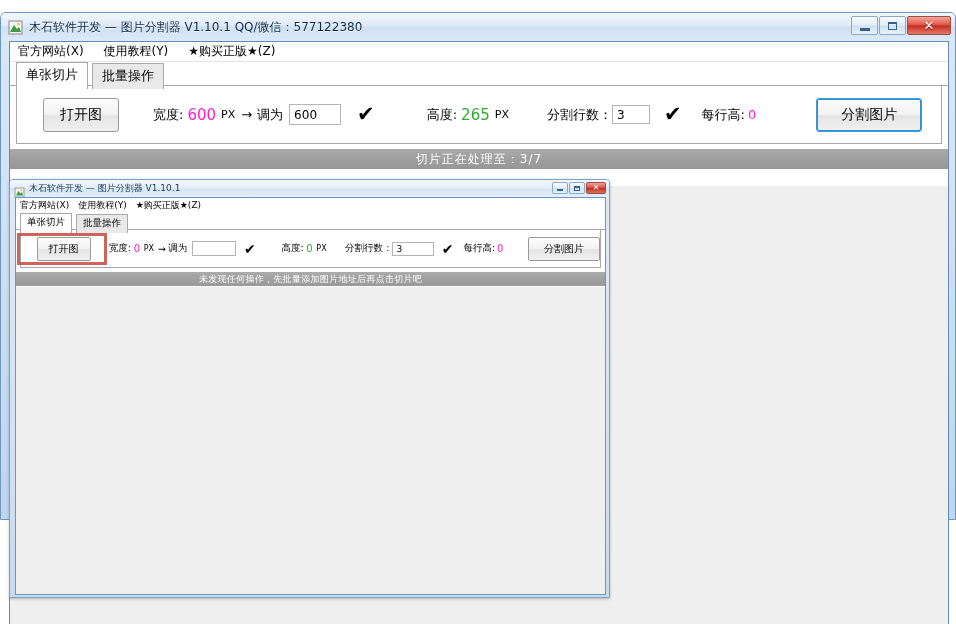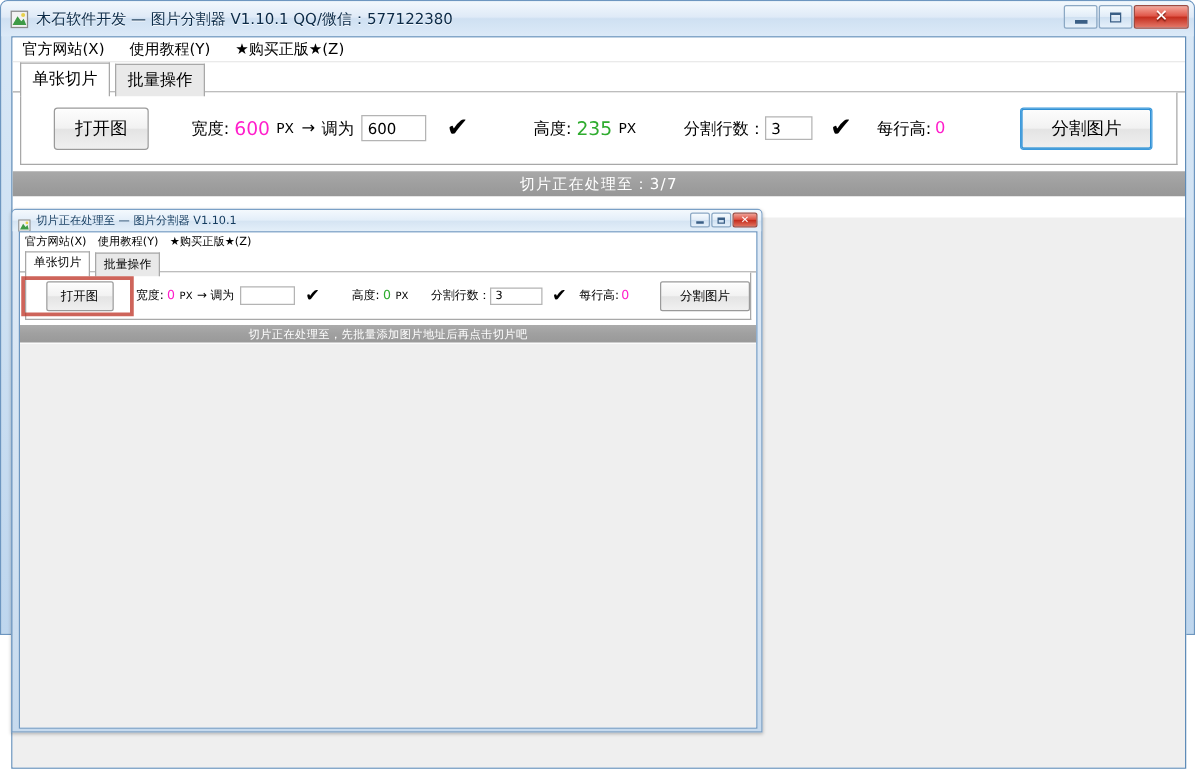--- a/index.html
+++ b/index.html
@@ -6,21 +6,21 @@
     margin: 0; padding: 0;
     width: 956px; height: 624px;
     overflow: hidden;
     background: #ffffff;
     font-family: "DejaVu Sans", "Liberation Sans", sans-serif;
   }
 
   
   #outer-window {
     position: absolute;
-    left: 0; top: 0;
+    left: 0; top: 12px;
     width: 956px; height: 508px;
     box-sizing: border-box;
     background: linear-gradient(to bottom, #d9e8f7 0%, #cde0f2 50%, #bed6ee 100%);
     border: 1px solid #6d96c0;
     border-radius: 6px 6px 0 0;
   }
 
   .titlebar {
     position: absolute;
     left: 0; top: 0;
@@ -432,21 +432,21 @@
       <span style="width:5px;"></span>
       <span class="fieldlabel">调为</span>
       <span style="width:6px;"></span>
       <input class="txtbox" style="width: 52px; height: 21px;" value="600">
       <span style="width:16px;"></span>
       <span class="check">✔</span>
 
       <div style="width:52px;"></div>
       <span class="fieldlabel">高度:</span>
       <span style="width:4px;"></span>
-      <span class="val-green">235</span>
+      <span class="val-green">265</span>
       <span style="width:5px;"></span>
       <span class="px-label">PX</span>
 
       <div style="width:38px;"></div>
       <span class="fieldlabel">分割行数：</span>
       <input class="txtbox" style="width: 38px; height: 19px;" value="3">
       <span style="width:14px;"></span>
       <span class="check">✔</span>
 
       <div style="width:20px;"></div>
@@ -467,21 +467,21 @@
   <div id="inner-window">
 
     <div class="inner-titlebar">
       <span class="inner-title-icon">
         <svg width="11" height="11" viewBox="0 0 11 11">
           <rect x="1" y="1" width="9" height="9" fill="#f2f2f2" stroke="#8a8a8a" stroke-width="0.8"></rect>
           <path d="M2 8.5 L4.5 4 L6.5 6.5 L8 5 L9 8.5 Z" fill="#3f9b46"></path>
           <circle cx="7.5" cy="3.3" r="1.1" fill="#e8d14a"></circle>
         </svg>
       </span>
-      <span class="inner-title-text">切片正在处理至 — 图片分割器 V1.10.1</span>
+      <span class="inner-title-text">木石软件开发 — 图片分割器 V1.10.1</span>
 
       <div class="inner-win-btns">
         <div class="iwbtn">
           <span class="ig-min"></span>
         </div>
         <div class="iwbtn">
           <span class="ig-res"></span>
         </div>
         <div class="iwbtn close">
           <span class="ig-close">✕</span>
@@ -536,21 +536,21 @@
 
         <div style="width:11px;"></div>
         <span class="ifieldlabel">每行高:</span>
         <span style="width:2px;"></span>
         <span class="ival-magenta">0</span>
 
         <div style="width:27px;"></div>
         <button class="ibtn3d" style="padding:4px 15px;">分割图片</button>
       </div>
 
-      <div class="inner-statusbar">切片正在处理至，先批量添加图片地址后再点击切片吧</div>
+      <div class="inner-statusbar">未发现任何操作，先批量添加图片地址后再点击切片吧</div>
 
       <div class="inner-workarea"></div>
     </div>
   </div>
 
   <div id="red-annotation"></div>
 
 </div>
 
 </body></html>

